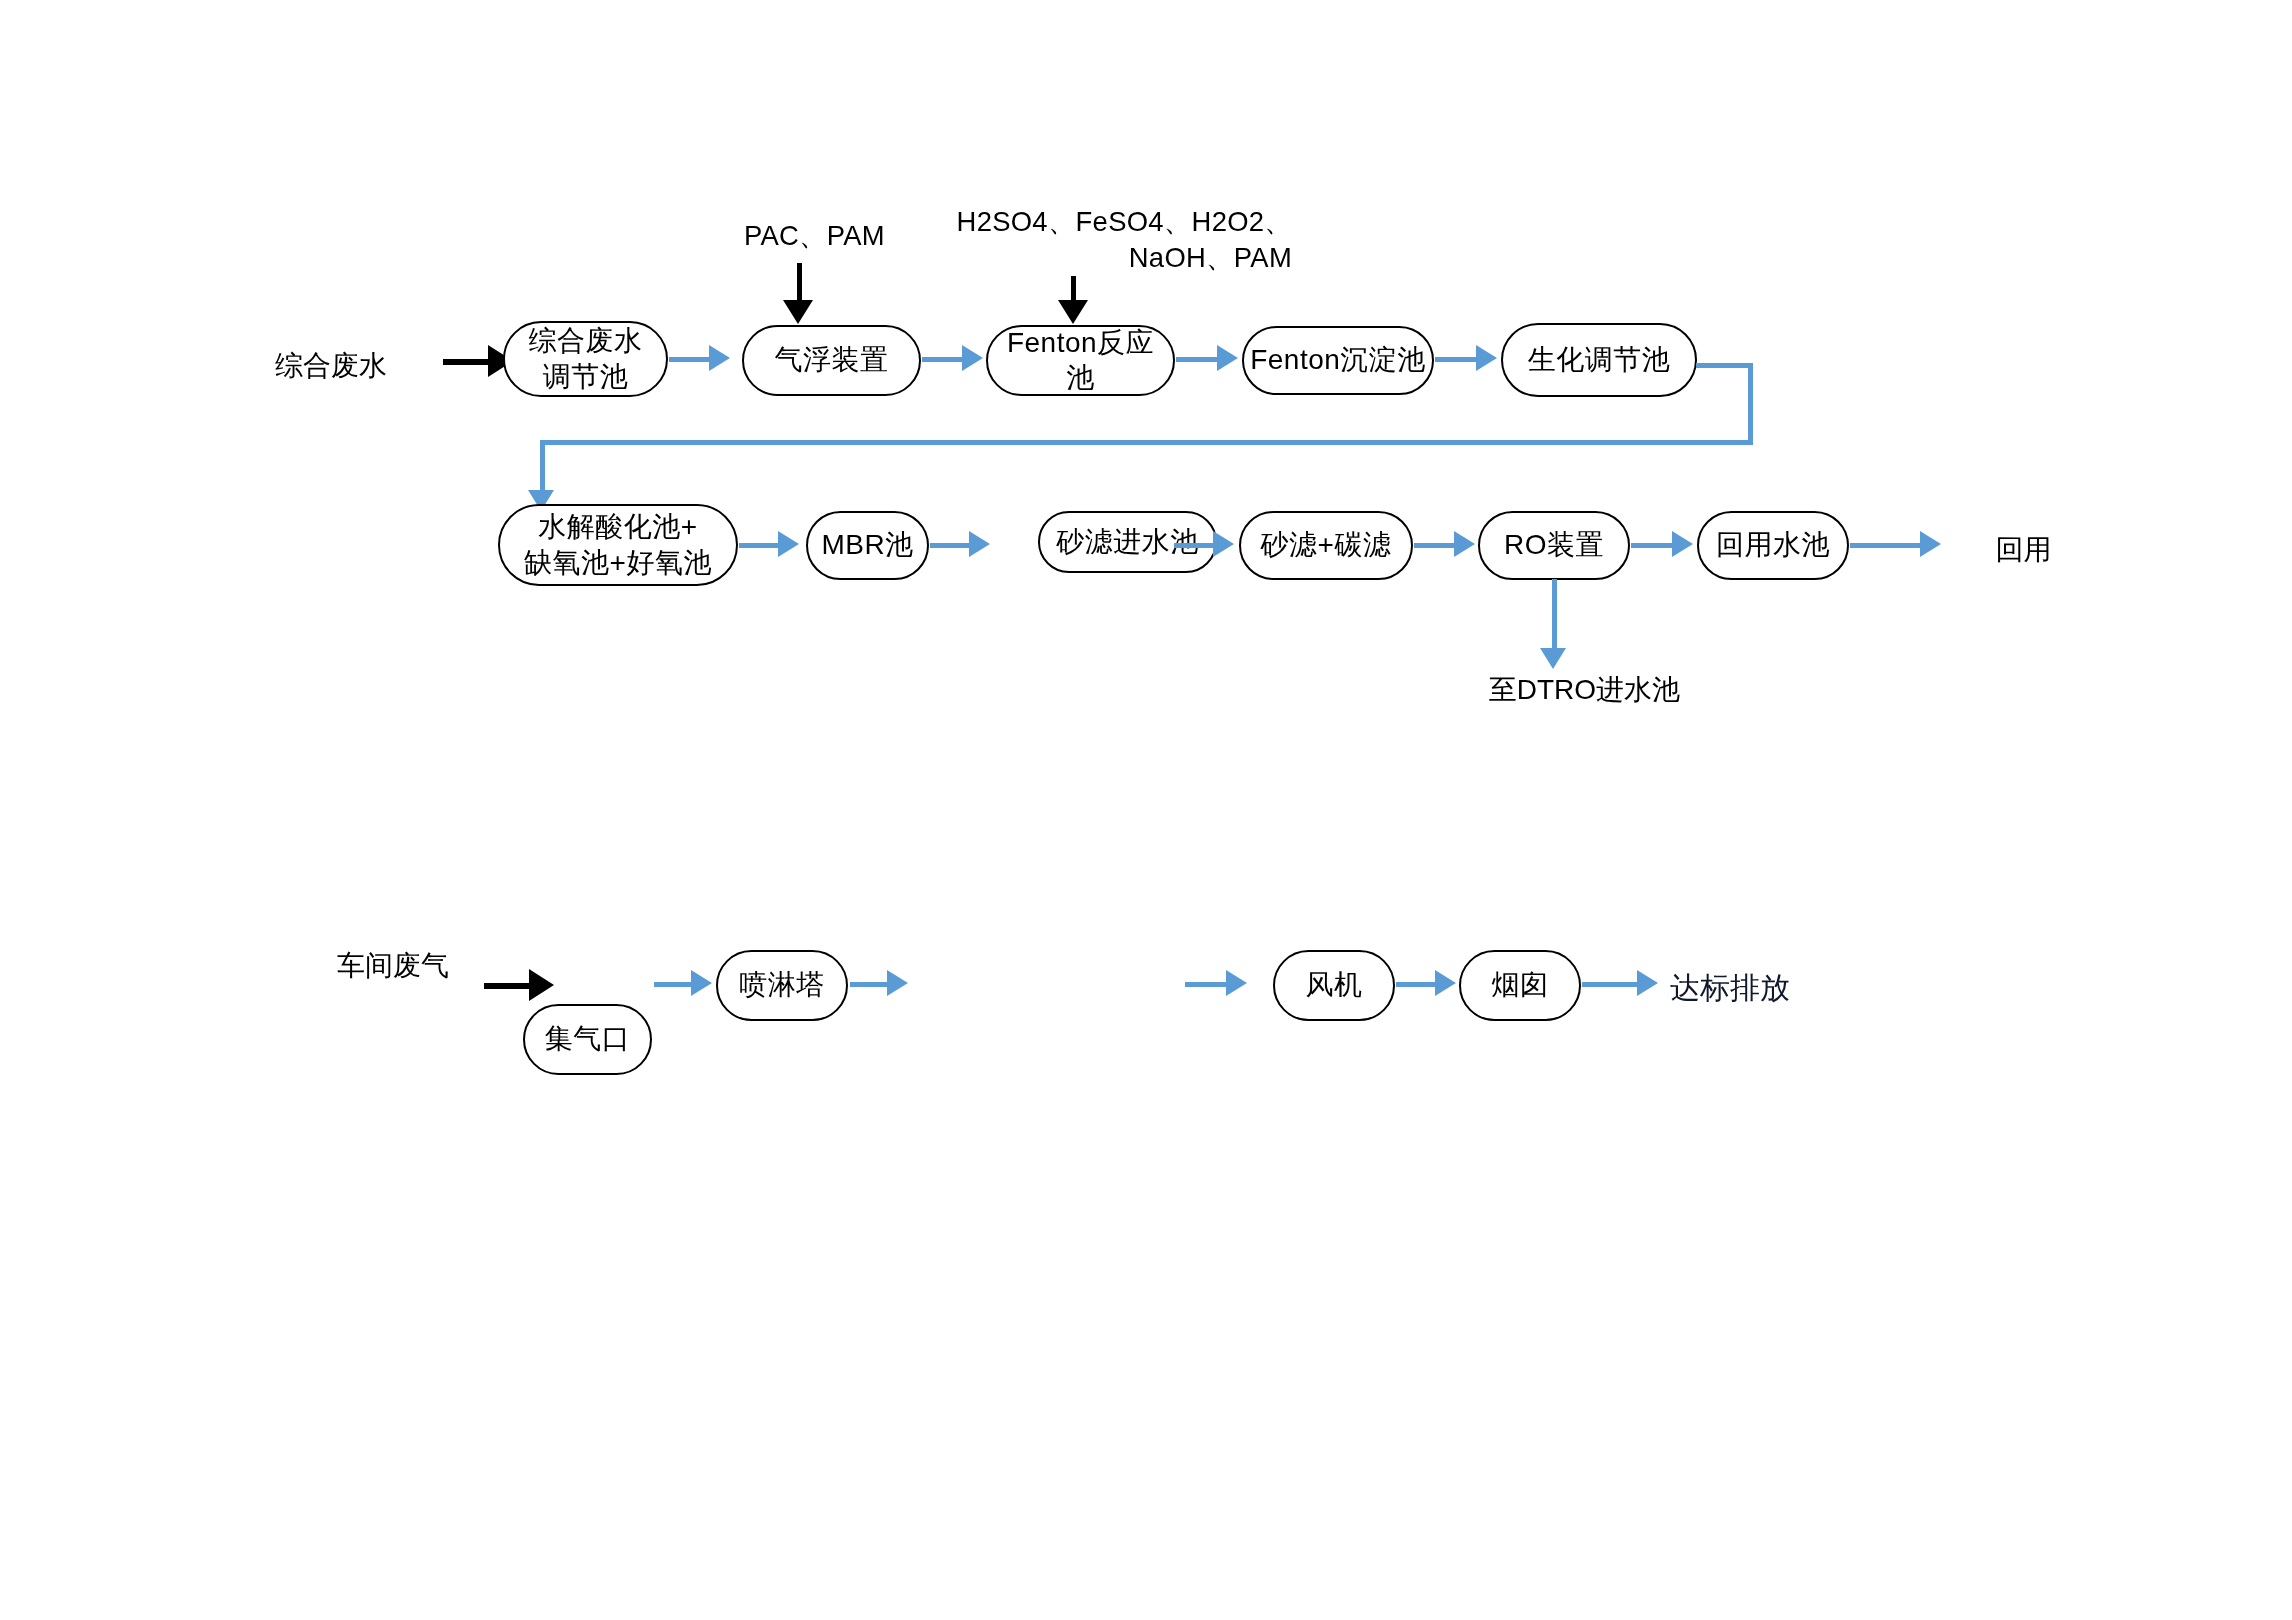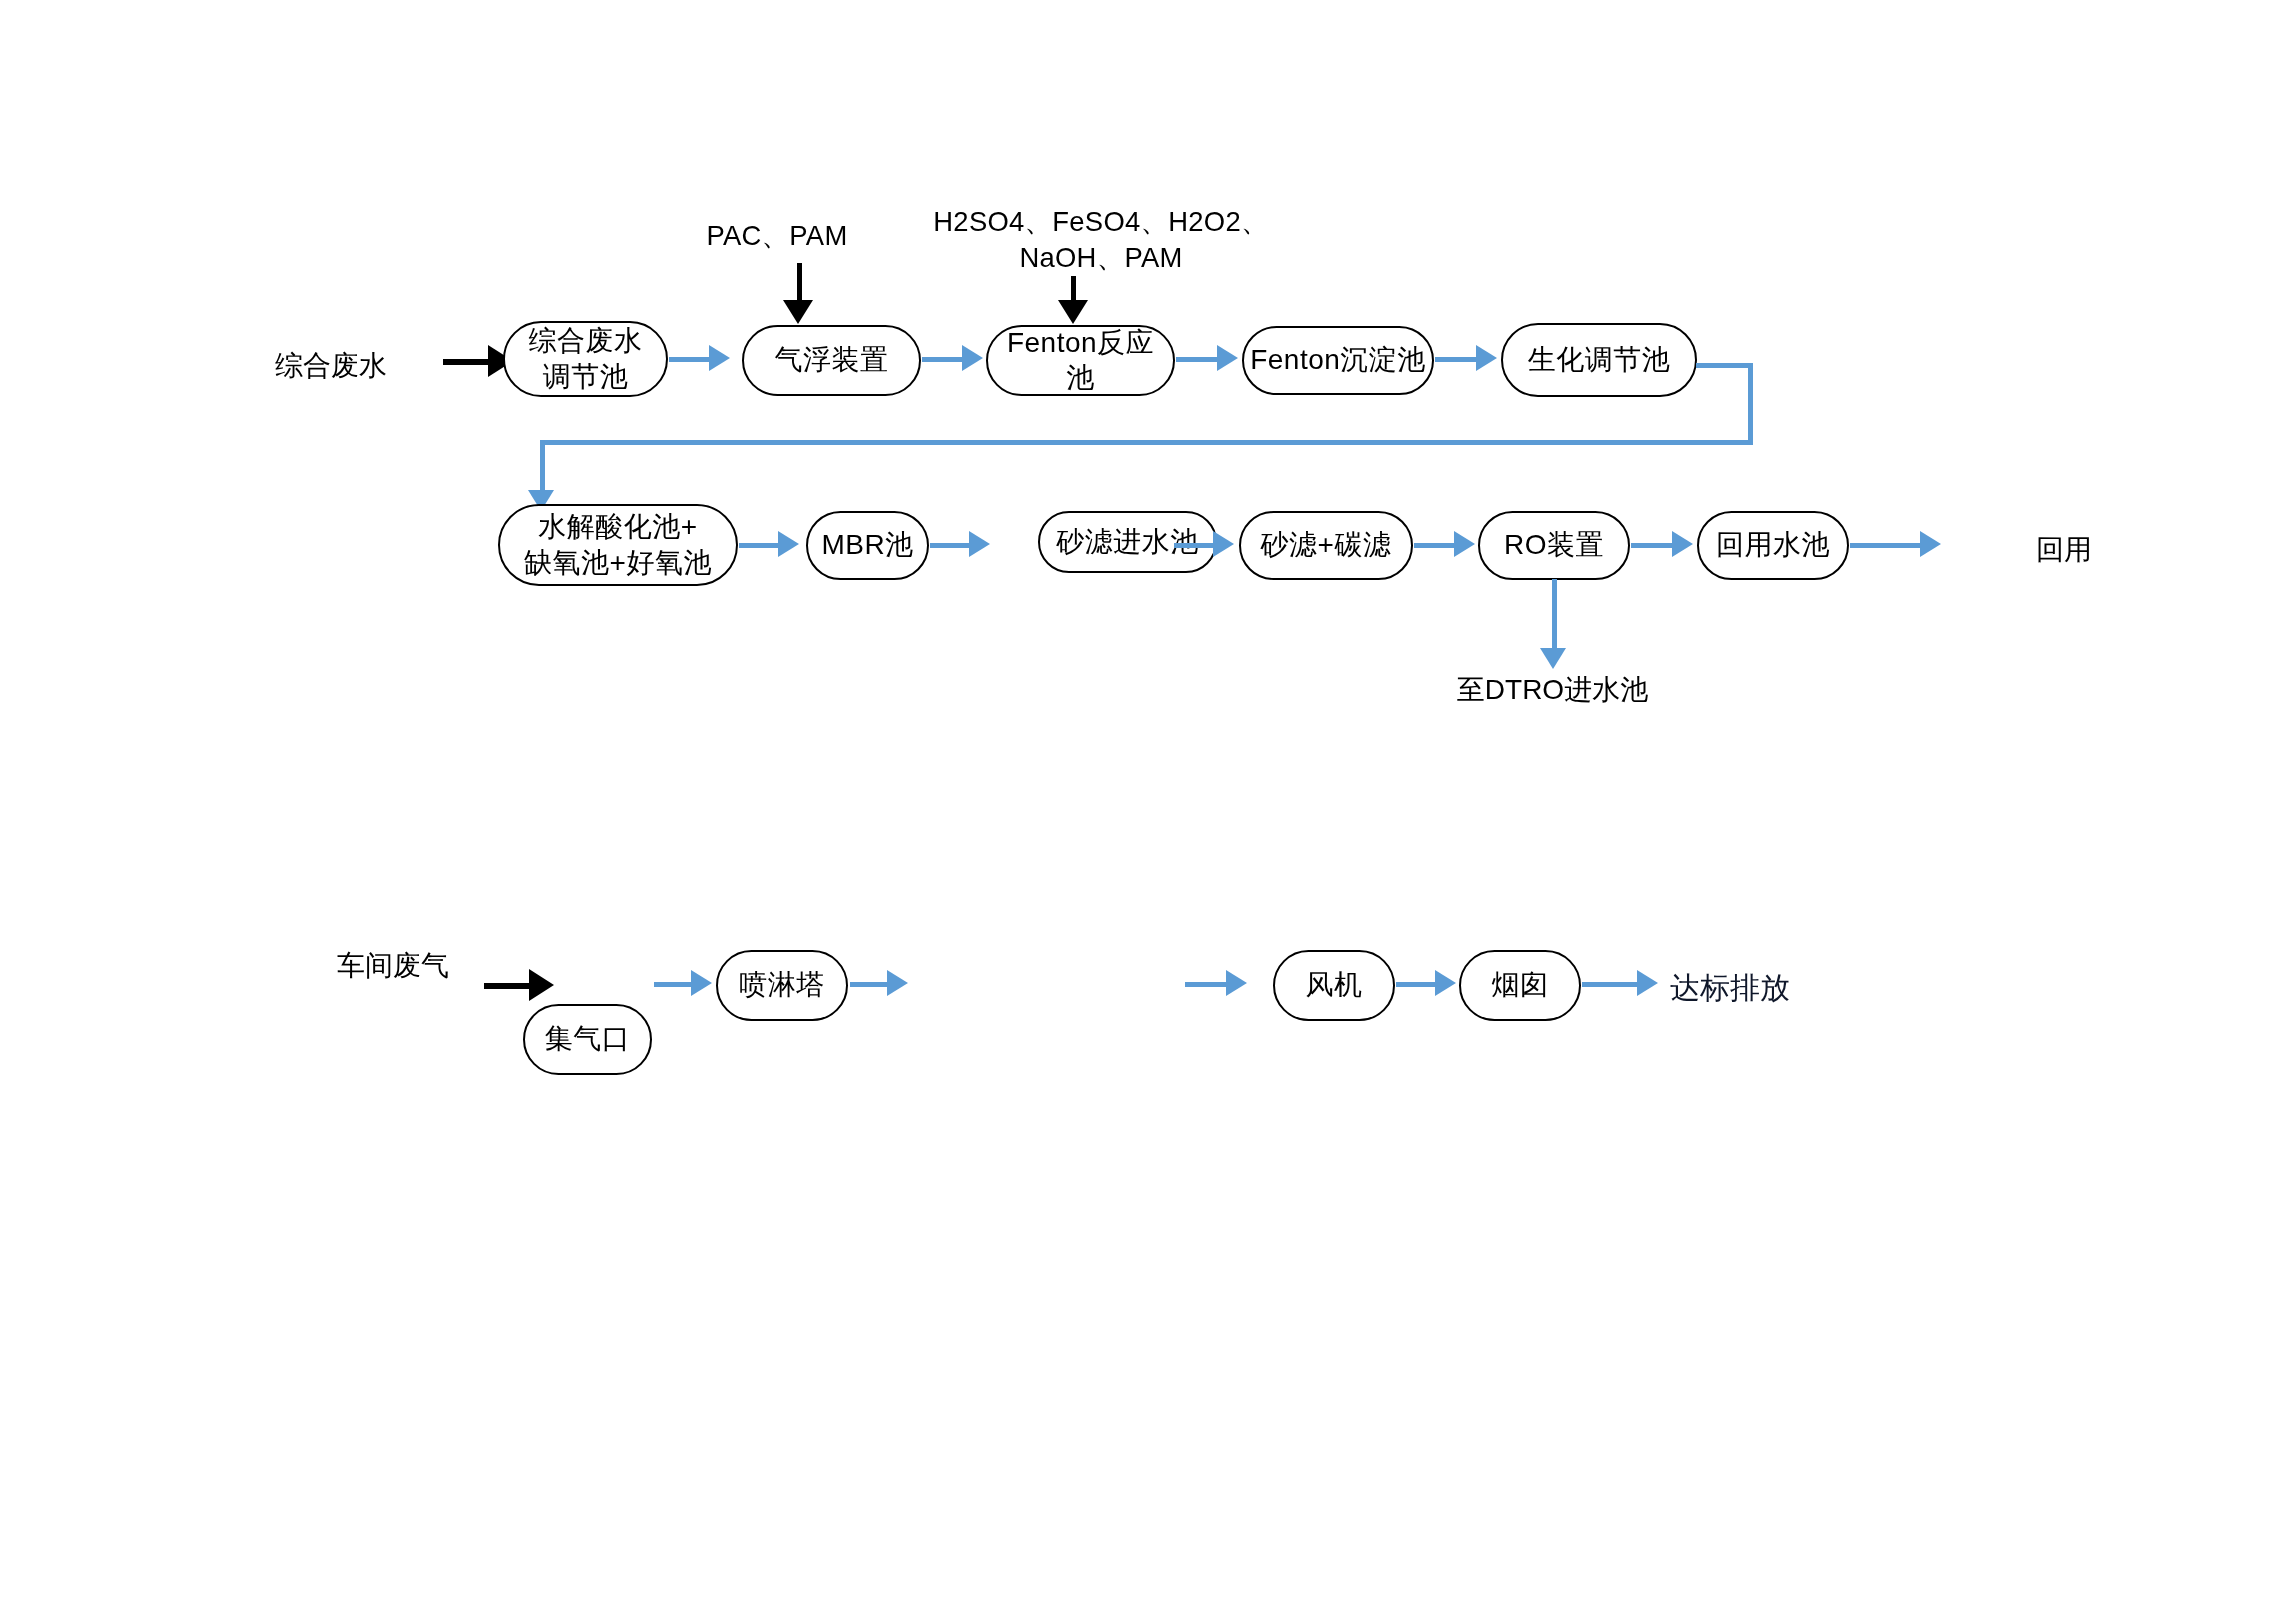--- a/index.html
+++ b/index.html
@@ -35,21 +35,21 @@
   }
   .node.two-line { line-height: 1.28; }
 
   
   .label {
     position: absolute;
     color: #000000;
     font-size: 28px;
     line-height: 1.3;
     white-space: pre-line;
-    text-align: center;
+    text-align: right;
   }
   .label.chem {
     font-size: 27.4px;
     letter-spacing: 0.3px;
   }
   .label.terminal-serif {
     font-family: "Liberation Serif", "DejaVu Serif", serif;
     color: #0f172a;
     font-size: 30px;
   }
@@ -167,21 +167,21 @@
   <div class="arrow-down" style="left:1540px; top:648px;"></div>
   <div class="label" style="left:1425px; top:672px; width:255px;">至DTRO进水池</div>
 
   <div class="hline" style="left:1631px; top:543px; width:43px;"></div>
   <div class="arrow-right" style="left:1672px; top:531px;"></div>
 
   <div class="node" style="left:1697px; top:511px; width:152px; height:69px;">回用水池</div>
 
   <div class="hline" style="left:1850px; top:543px; width:73px;"></div>
   <div class="arrow-right" style="left:1920px; top:531px;"></div>
-  <div class="label" style="left:1955px; top:532px; width:137px; text-align:right;">回用</div>
+  <div class="label" style="left:1955px; top:532px; width:137px; text-align:center;">回用</div>
 
   <div class="label" style="left:305px; top:948px; width:176px; text-align:center;">车间废气</div>
   <div class="hline black" style="left:484px; top:983px; width:47px;"></div>
   <div class="arrow-right black" style="left:529px; top:969px;"></div>
 
   <div class="node" style="left:523px; top:1004px; width:129px; height:71px;">集气口</div>
 
   <div class="hline" style="left:654px; top:982px; width:39px;"></div>
   <div class="arrow-right" style="left:691px; top:970px;"></div>
 

